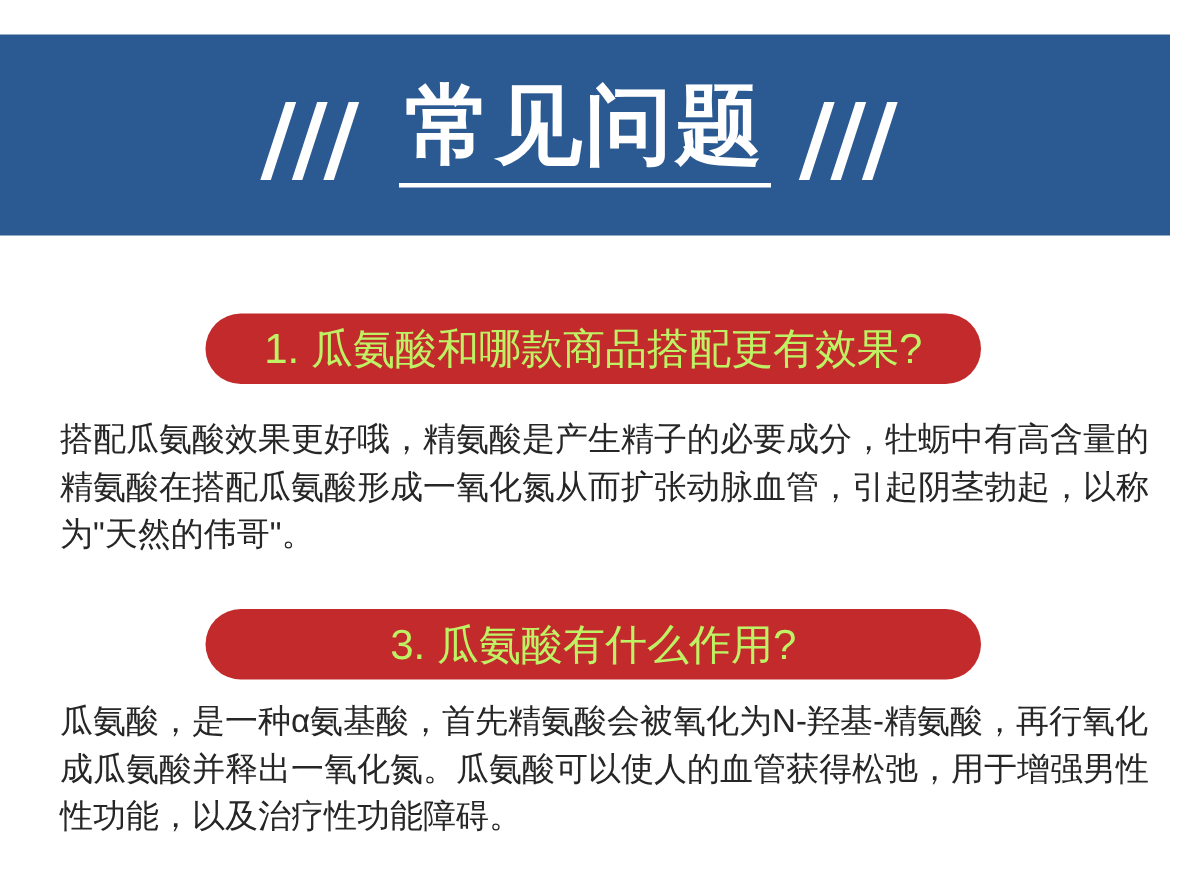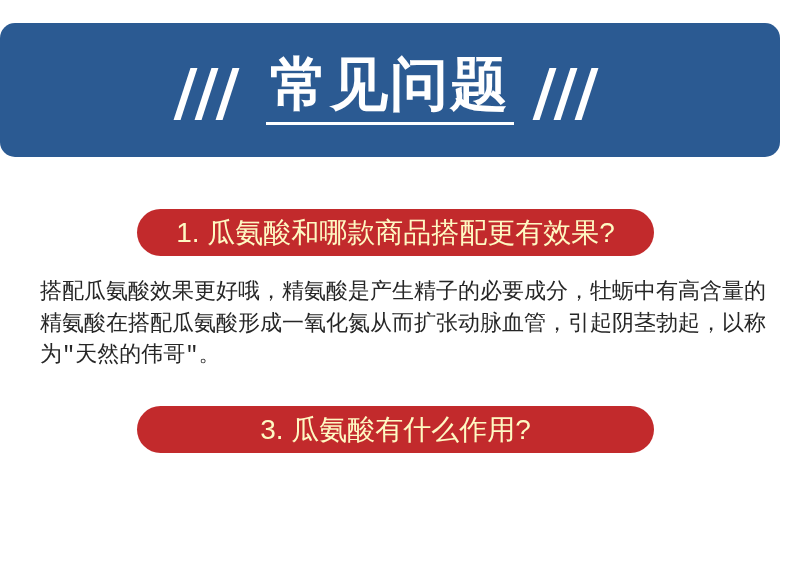--- a/index.html
+++ b/index.html
@@ -19,21 +19,20 @@
   .header {
     position: absolute;
     top: 23px;
     left: 0;
     width: 780px;
     height: 134px;
     background: var(--header-bg, #2b5a92);
     display: flex;
     align-items: center;
     justify-content: center;
-    border-radius: 15px;
   }
   .title-block {
     display: flex;
     flex-direction: column;
     align-items: center;
   }
   .title-cn {
     color: #ffffff;
     font-size: 58px;
     font-weight: 900;
@@ -68,42 +67,41 @@
   .slash:last-child { margin-right: 0; }
 
   
   .q-banner {
     position: absolute;
     left: 137px;
     width: 517px;
     height: 47px;
     background: var(--banner-bg, #c22a2c);
     border-radius: 24px;
-    color: #fef9c3;
+    color: #bef264;
     font-size: 28px;
     line-height: 47px;
     text-align: center;
     white-space: nowrap;
     overflow: hidden;
   }
   .q-banner.q1 { top: 209px; }
   .q-banner.q2 { top: 406px; }
 
   
   .answer {
     position: absolute;
     left: 40px;
     width: 742px;
     margin: 0;
     color: var(--text-color, #262626);
     font-size: 22px;
     line-height: 31.5px;
     text-align: left;
     word-break: break-all;
-    font-family: Liberation Mono, monospace;
   }
   .answer.a1 { top: 277px; }
   .answer.a2 { top: 465px; }
 </style>
 </head>
 <body>
 
 <div class="page">
 
   <div class="header">
@@ -123,14 +121,15 @@
       <span class="slash"></span>
     </div>
   </div>
 
   <div class="q-banner q1">1. 瓜氨酸和哪款商品搭配更有效果?</div>
 
   <p class="answer a1">搭配瓜氨酸效果更好哦，精氨酸是产生精子的必要成分，牡蛎中有高含量的精氨酸在搭配瓜氨酸形成一氧化氮从而扩张动脉血管，引起阴茎勃起，以称为"天然的伟哥"。</p>
 
   <div class="q-banner q2">3. 瓜氨酸有什么作用?</div>
 
+  <p class="answer a2">瓜氨酸，是一种α氨基酸，首先精氨酸会被氧化为N-羟基-精氨酸，再行氧化成瓜氨酸并释出一氧化氮。瓜氨酸可以使人的血管获得松弛，用于增强男性性功能，以及治疗性功能障碍。</p>
 
 </div>
 
 </body></html>

